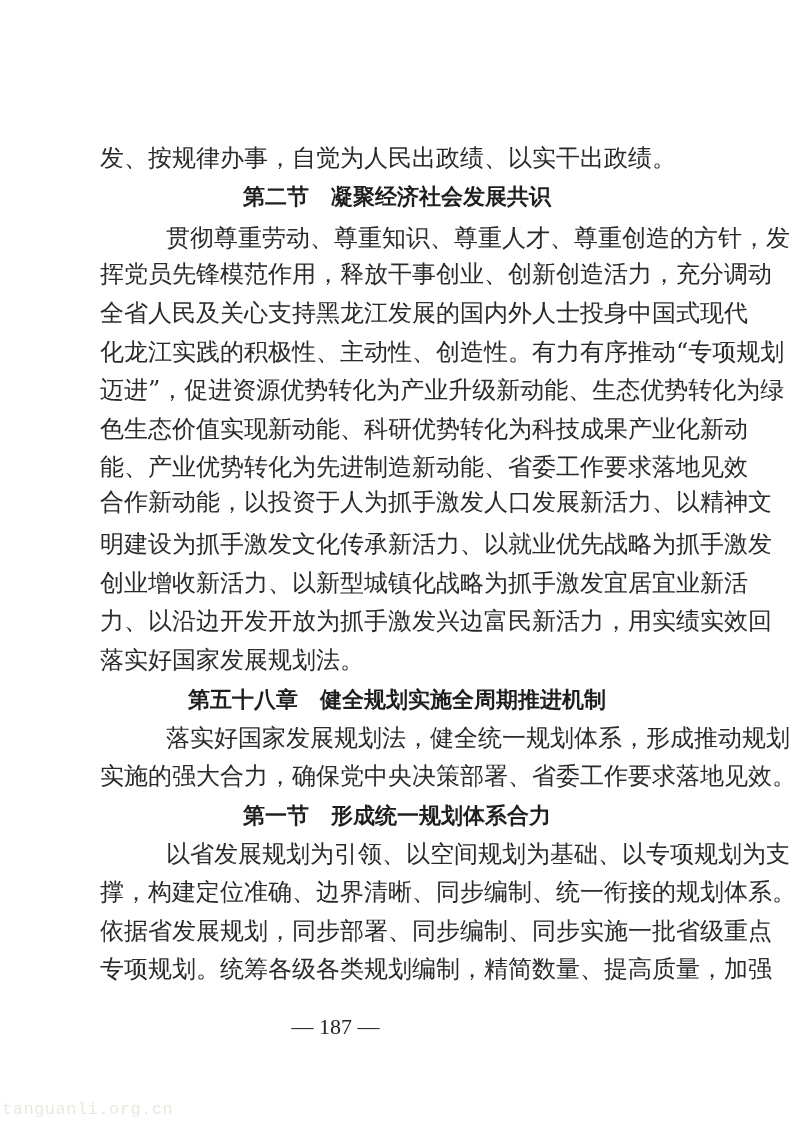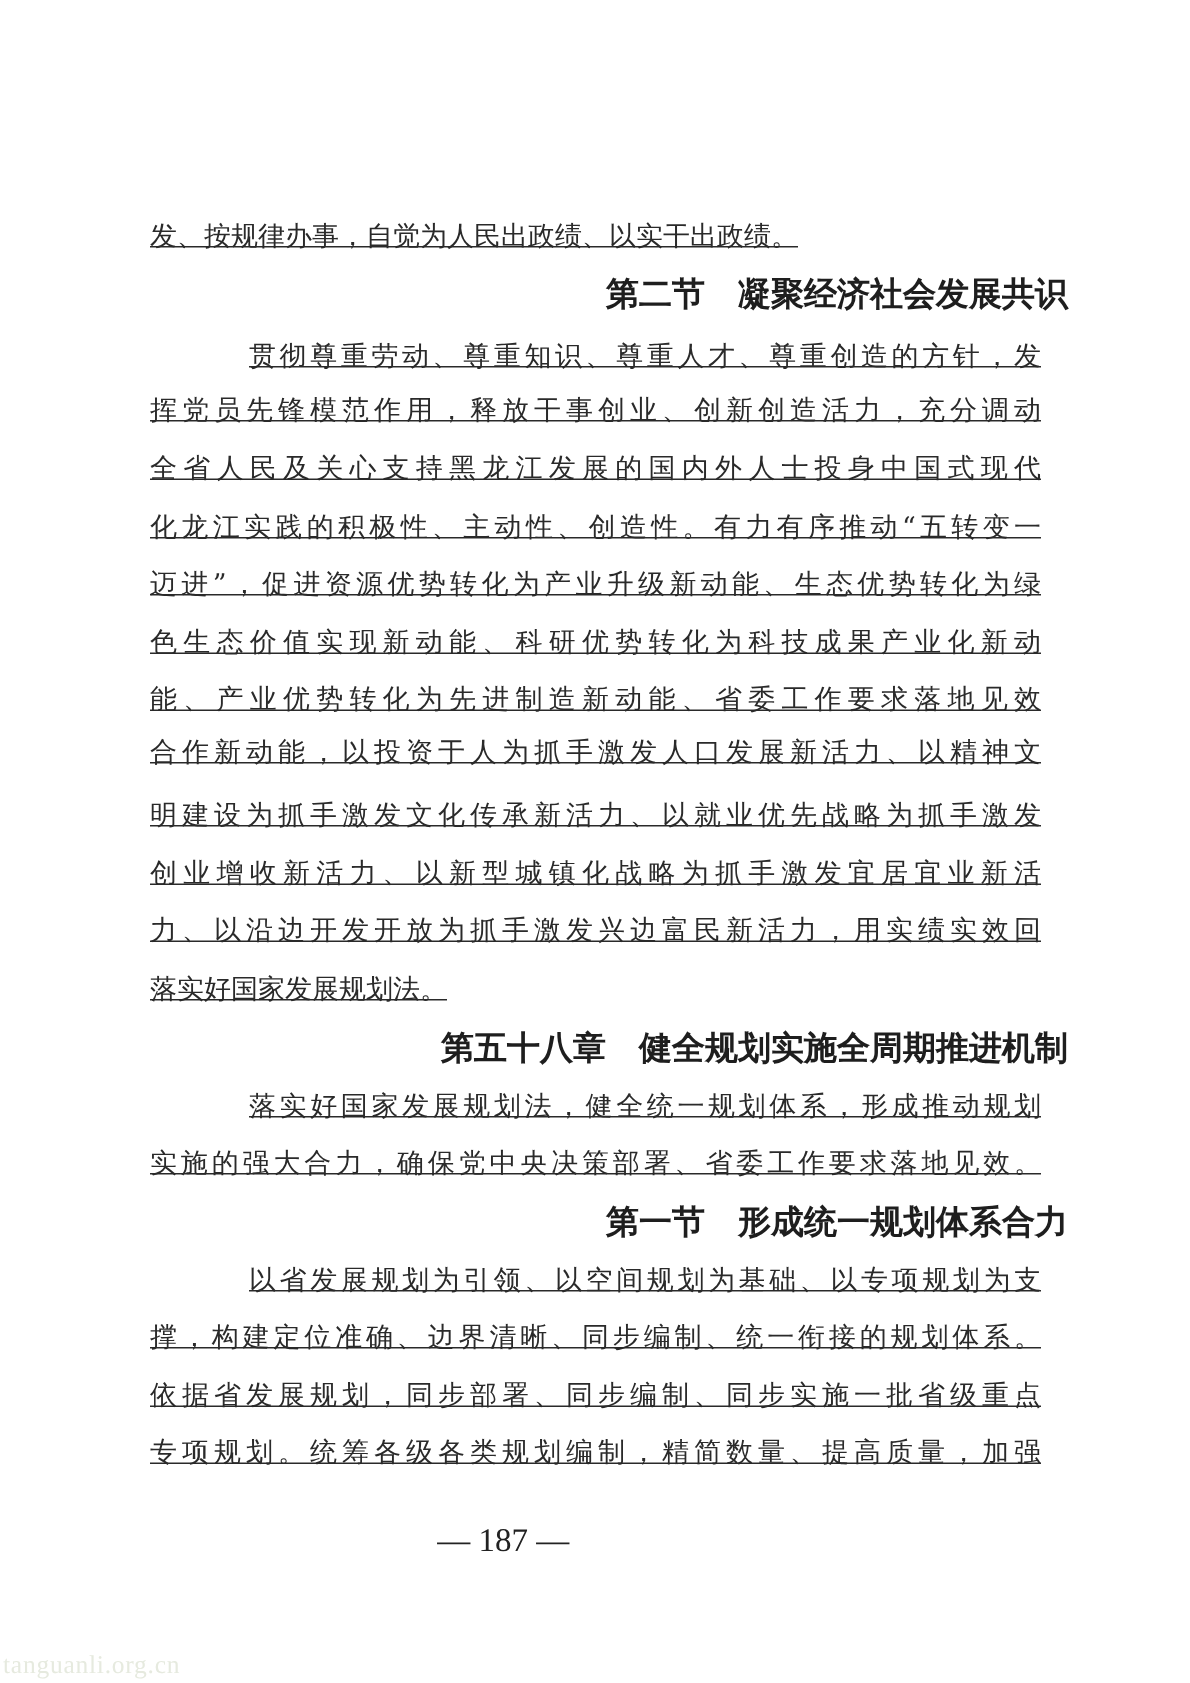--- a/index.html
+++ b/index.html
@@ -3,49 +3,48 @@
 <meta charset="utf-8">
 <style>
   html, body { margin: 0; padding: 0; }
   body {
     width: 793px; height: 1122px; background: #ffffff; position: relative; overflow: hidden;
     font-family: "DejaVu Serif", "Liberation Serif", serif; color: #2a2a2a;
   }
   .page { position: absolute; left: 100px; top: 140px; width: 594px; }
   .line {
     position: absolute; left: 0; width: 594px; height: 36px; line-height: 36px;
-    font-size: 18px; white-space: nowrap; text-align: justify; text-align-last: justify;
+    font-size: 24px; white-space: nowrap; text-align: justify; text-align-last: justify;
     letter-spacing: 0px;
-    text-decoration: underline;
   }
   .line.last { text-align-last: left; }
   .line.indent { padding-left: 66px; width: 528px; }
   .heading {
-    position: absolute; left: 18px; width: 594px; height: 36px; line-height: 36px;
-    font-size: 22px; font-weight: bold; text-align: right; white-space: pre; color: #1e1e1e;
+    position: absolute; left: 0; width: 594px; height: 36px; line-height: 36px;
+    font-size: 22px; font-weight: bold; text-align: center; white-space: pre; color: #1e1e1e;
   }
   .pagenum {
     position: absolute; top: 1014px; left: 0; width: 671px; text-align: center;
     font-family: "Liberation Serif", serif; font-size: 22px; color: #222;
   }
   .watermark {
-    position: absolute; left: 2px; top: 1100px; font-family: Liberation Serif, serif;
+    position: absolute; left: 2px; top: 1100px; font-family: Liberation Mono, monospace;
     font-size: 17px; color: #e6eadf; letter-spacing: 0.5px;
   }
 </style>
 </head>
 <body>
 
 <div class="page">
   <div class="line last" style="top:0px">发、按规律办事，自觉为人民出政绩、以实干出政绩。</div>
   <div class="heading" style="top:38px">第二节　凝聚经济社会发展共识</div>
   <div class="line indent" style="top:80px">贯彻尊重劳动、尊重知识、尊重人才、尊重创造的方针，发</div>
   <div class="line" style="top:116px">挥党员先锋模范作用，释放干事创业、创新创造活力，充分调动</div>
   <div class="line" style="top:155px">全省人民及关心支持黑龙江发展的国内外人士投身中国式现代</div>
-  <div class="line" style="top:194px">化龙江实践的积极性、主动性、创造性。有力有序推动“五转变一</div>
+  <div class="line" style="top:194px">化龙江实践的积极性、主动性、创造性。有力有序推动“专项规划</div>
   <div class="line" style="top:232px">迈进”，促进资源优势转化为产业升级新动能、生态优势转化为绿</div>
   <div class="line" style="top:271px">色生态价值实现新动能、科研优势转化为科技成果产业化新动</div>
   <div class="line" style="top:309px">能、产业优势转化为先进制造新动能、省委工作要求落地见效</div>
   <div class="line" style="top:344px">合作新动能，以投资于人为抓手激发人口发展新活力、以精神文</div>
   <div class="line" style="top:386px">明建设为抓手激发文化传承新活力、以就业优先战略为抓手激发</div>
   <div class="line" style="top:425px">创业增收新活力、以新型城镇化战略为抓手激发宜居宜业新活</div>
   <div class="line" style="top:463px">力、以沿边开发开放为抓手激发兴边富民新活力，用实绩实效回</div>
   <div class="line last" style="top:502px">落实好国家发展规划法。</div>
   <div class="heading" style="top:541px">第五十八章　健全规划实施全周期推进机制</div>
   <div class="line indent" style="top:580px">落实好国家发展规划法，健全统一规划体系，形成推动规划</div>

